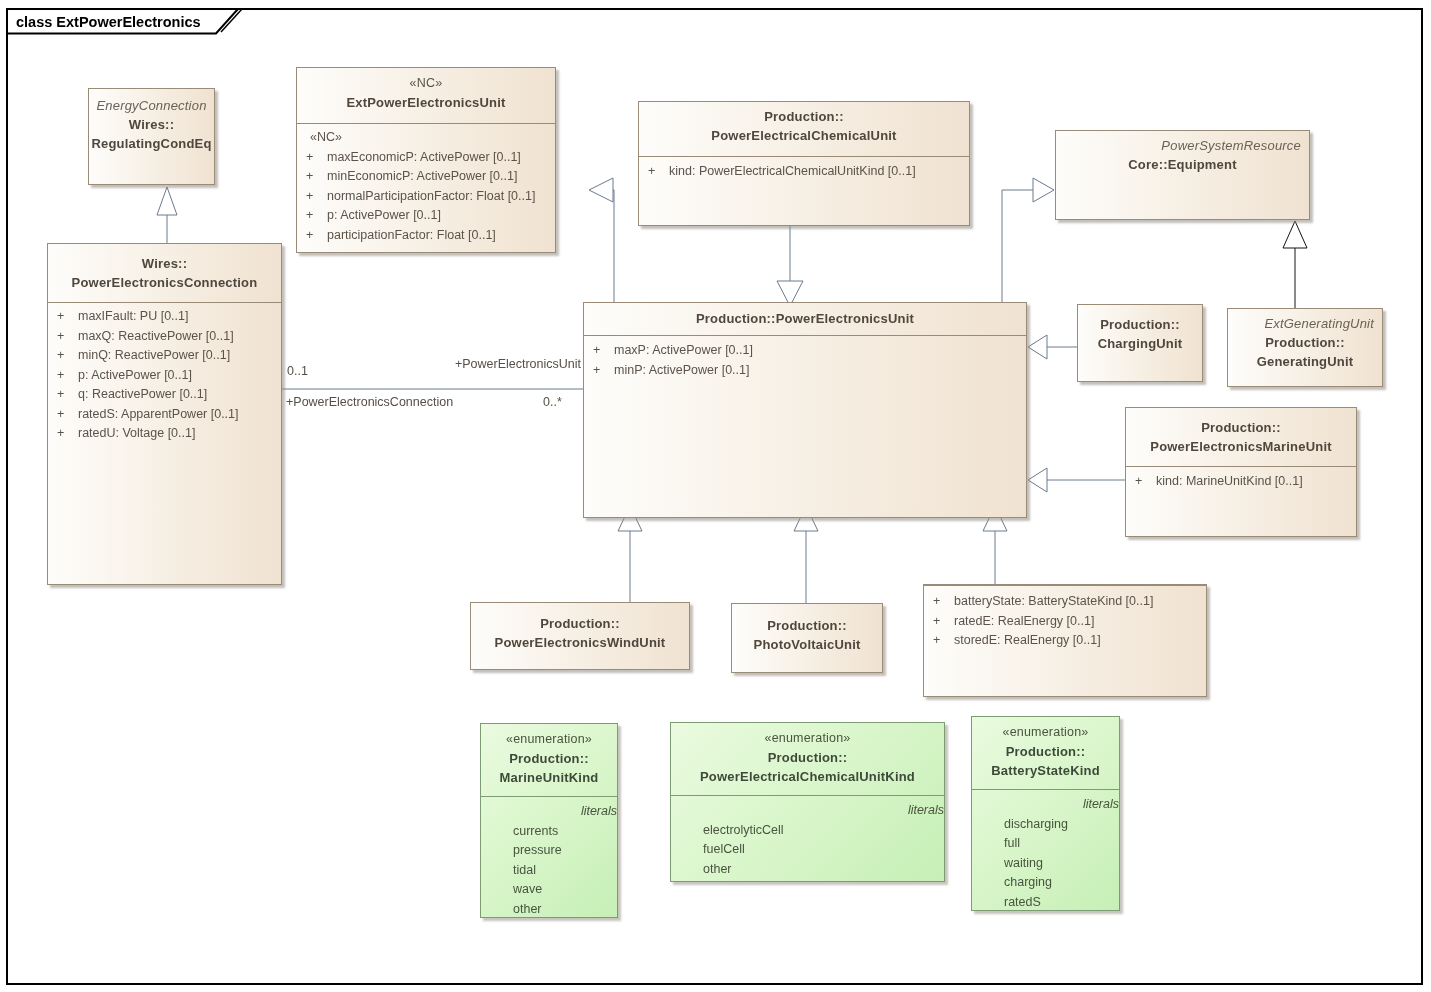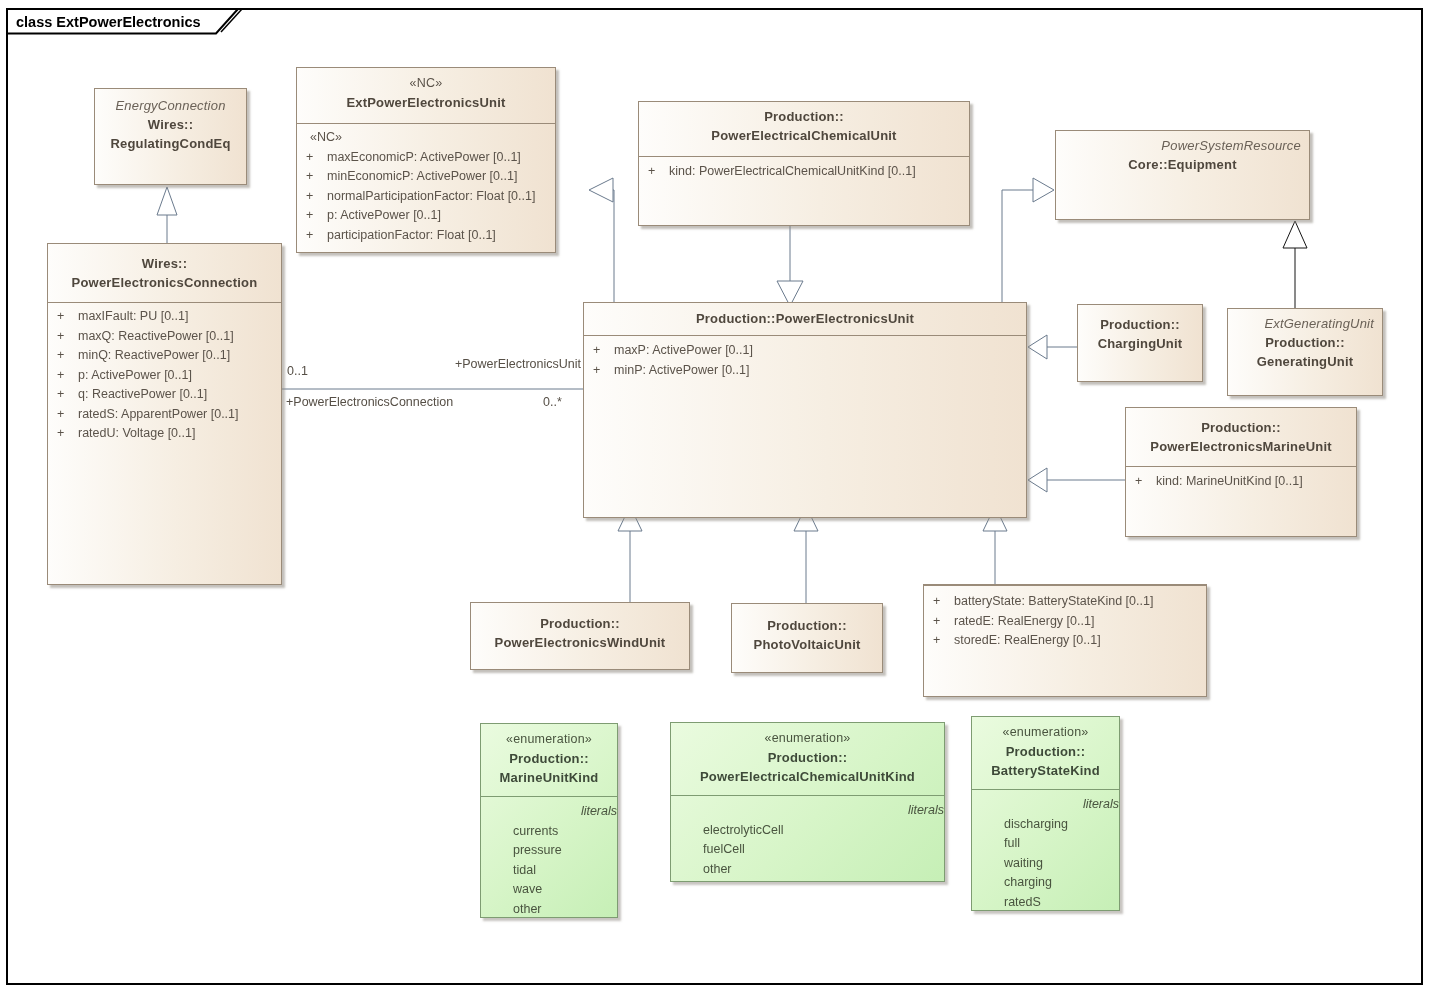--- a/index.html
+++ b/index.html
@@ -109,21 +109,21 @@
     <g stroke="#6a7a8d" fill="none">
       <line x1="281" y1="389" x2="583" y2="389"></line>
     </g>
   </svg>
 
   <span class="lbl" style="left:287px;top:364px;">0..1</span>
   <span class="lbl" style="left:437px;top:357px;width:144px;text-align:right;">+PowerElectronicsUnit</span>
   <span class="lbl" style="left:286px;top:395px;">+PowerElectronicsConnection</span>
   <span class="lbl" style="left:543px;top:395px;">0..*</span>
 
-  <div class="cls" style="left:94px;top:88px;width:153px;height:97px;">
+  <div class="cls" style="left:88px;top:88px;width:127px;height:97px;">
     <div class="hdr" style="padding-top:7px;">
       <div class="parent">EnergyConnection</div>
       <div>Wires::</div>
       <div>RegulatingCondEq</div>
     </div>
   </div>
 
   <div class="cls" style="left:296px;top:67px;width:260px;height:186px;">
     <div class="hdr" style="height:55px;padding-top:6px;">
       <div class="stereo">«NC»</div>
@@ -227,21 +227,21 @@
     </div>
   </div>
 
   <div class="cls" style="left:1077px;top:304px;width:126px;height:78px;">
     <div class="hdr" style="padding-top:10px;">
       <div>Production::</div>
       <div>ChargingUnit</div>
     </div>
   </div>
 
-  <div class="cls" style="left:1227px;top:308px;width:156px;height:88px;">
+  <div class="cls" style="left:1227px;top:308px;width:156px;height:79px;">
     <div class="hdr" style="padding-top:5px;">
       <div class="parent right">ExtGeneratingUnit</div>
       <div>Production::</div>
       <div>GeneratingUnit</div>
     </div>
   </div>
 
   <div class="cls" style="left:1125px;top:407px;width:232px;height:130px;">
     <div class="hdr" style="height:58px;padding-top:10px;">
       <div>Production::</div>

